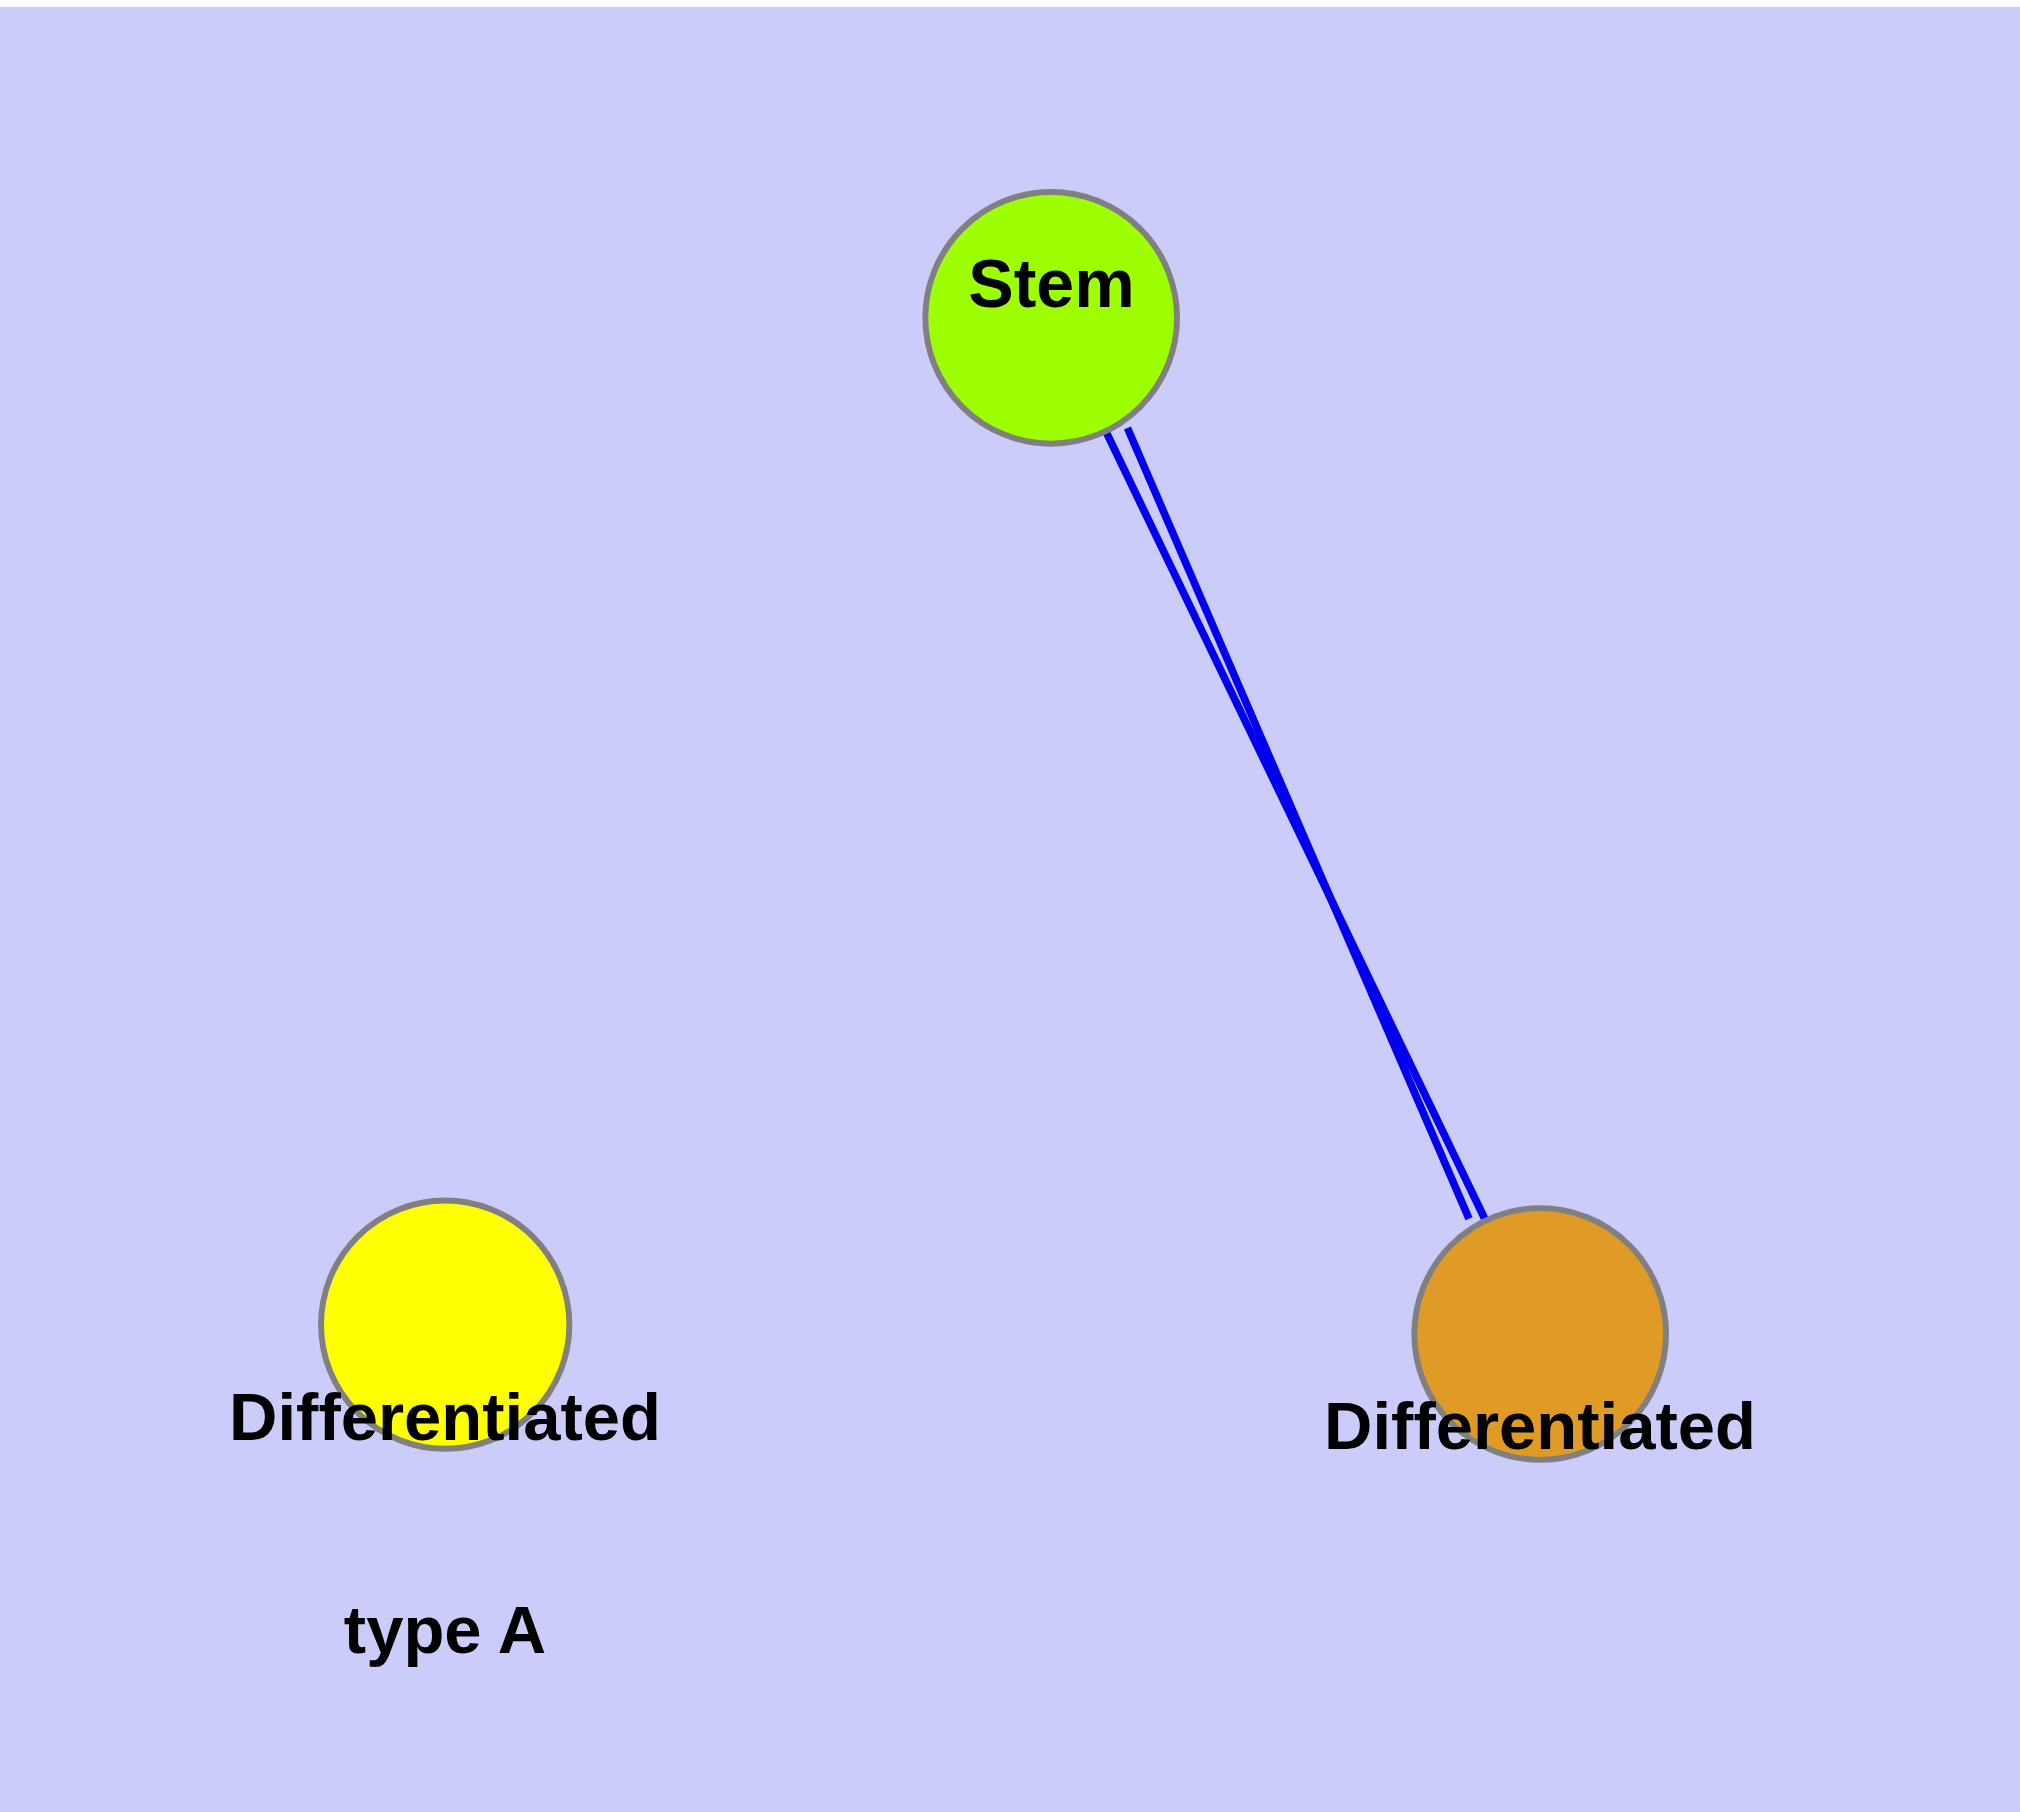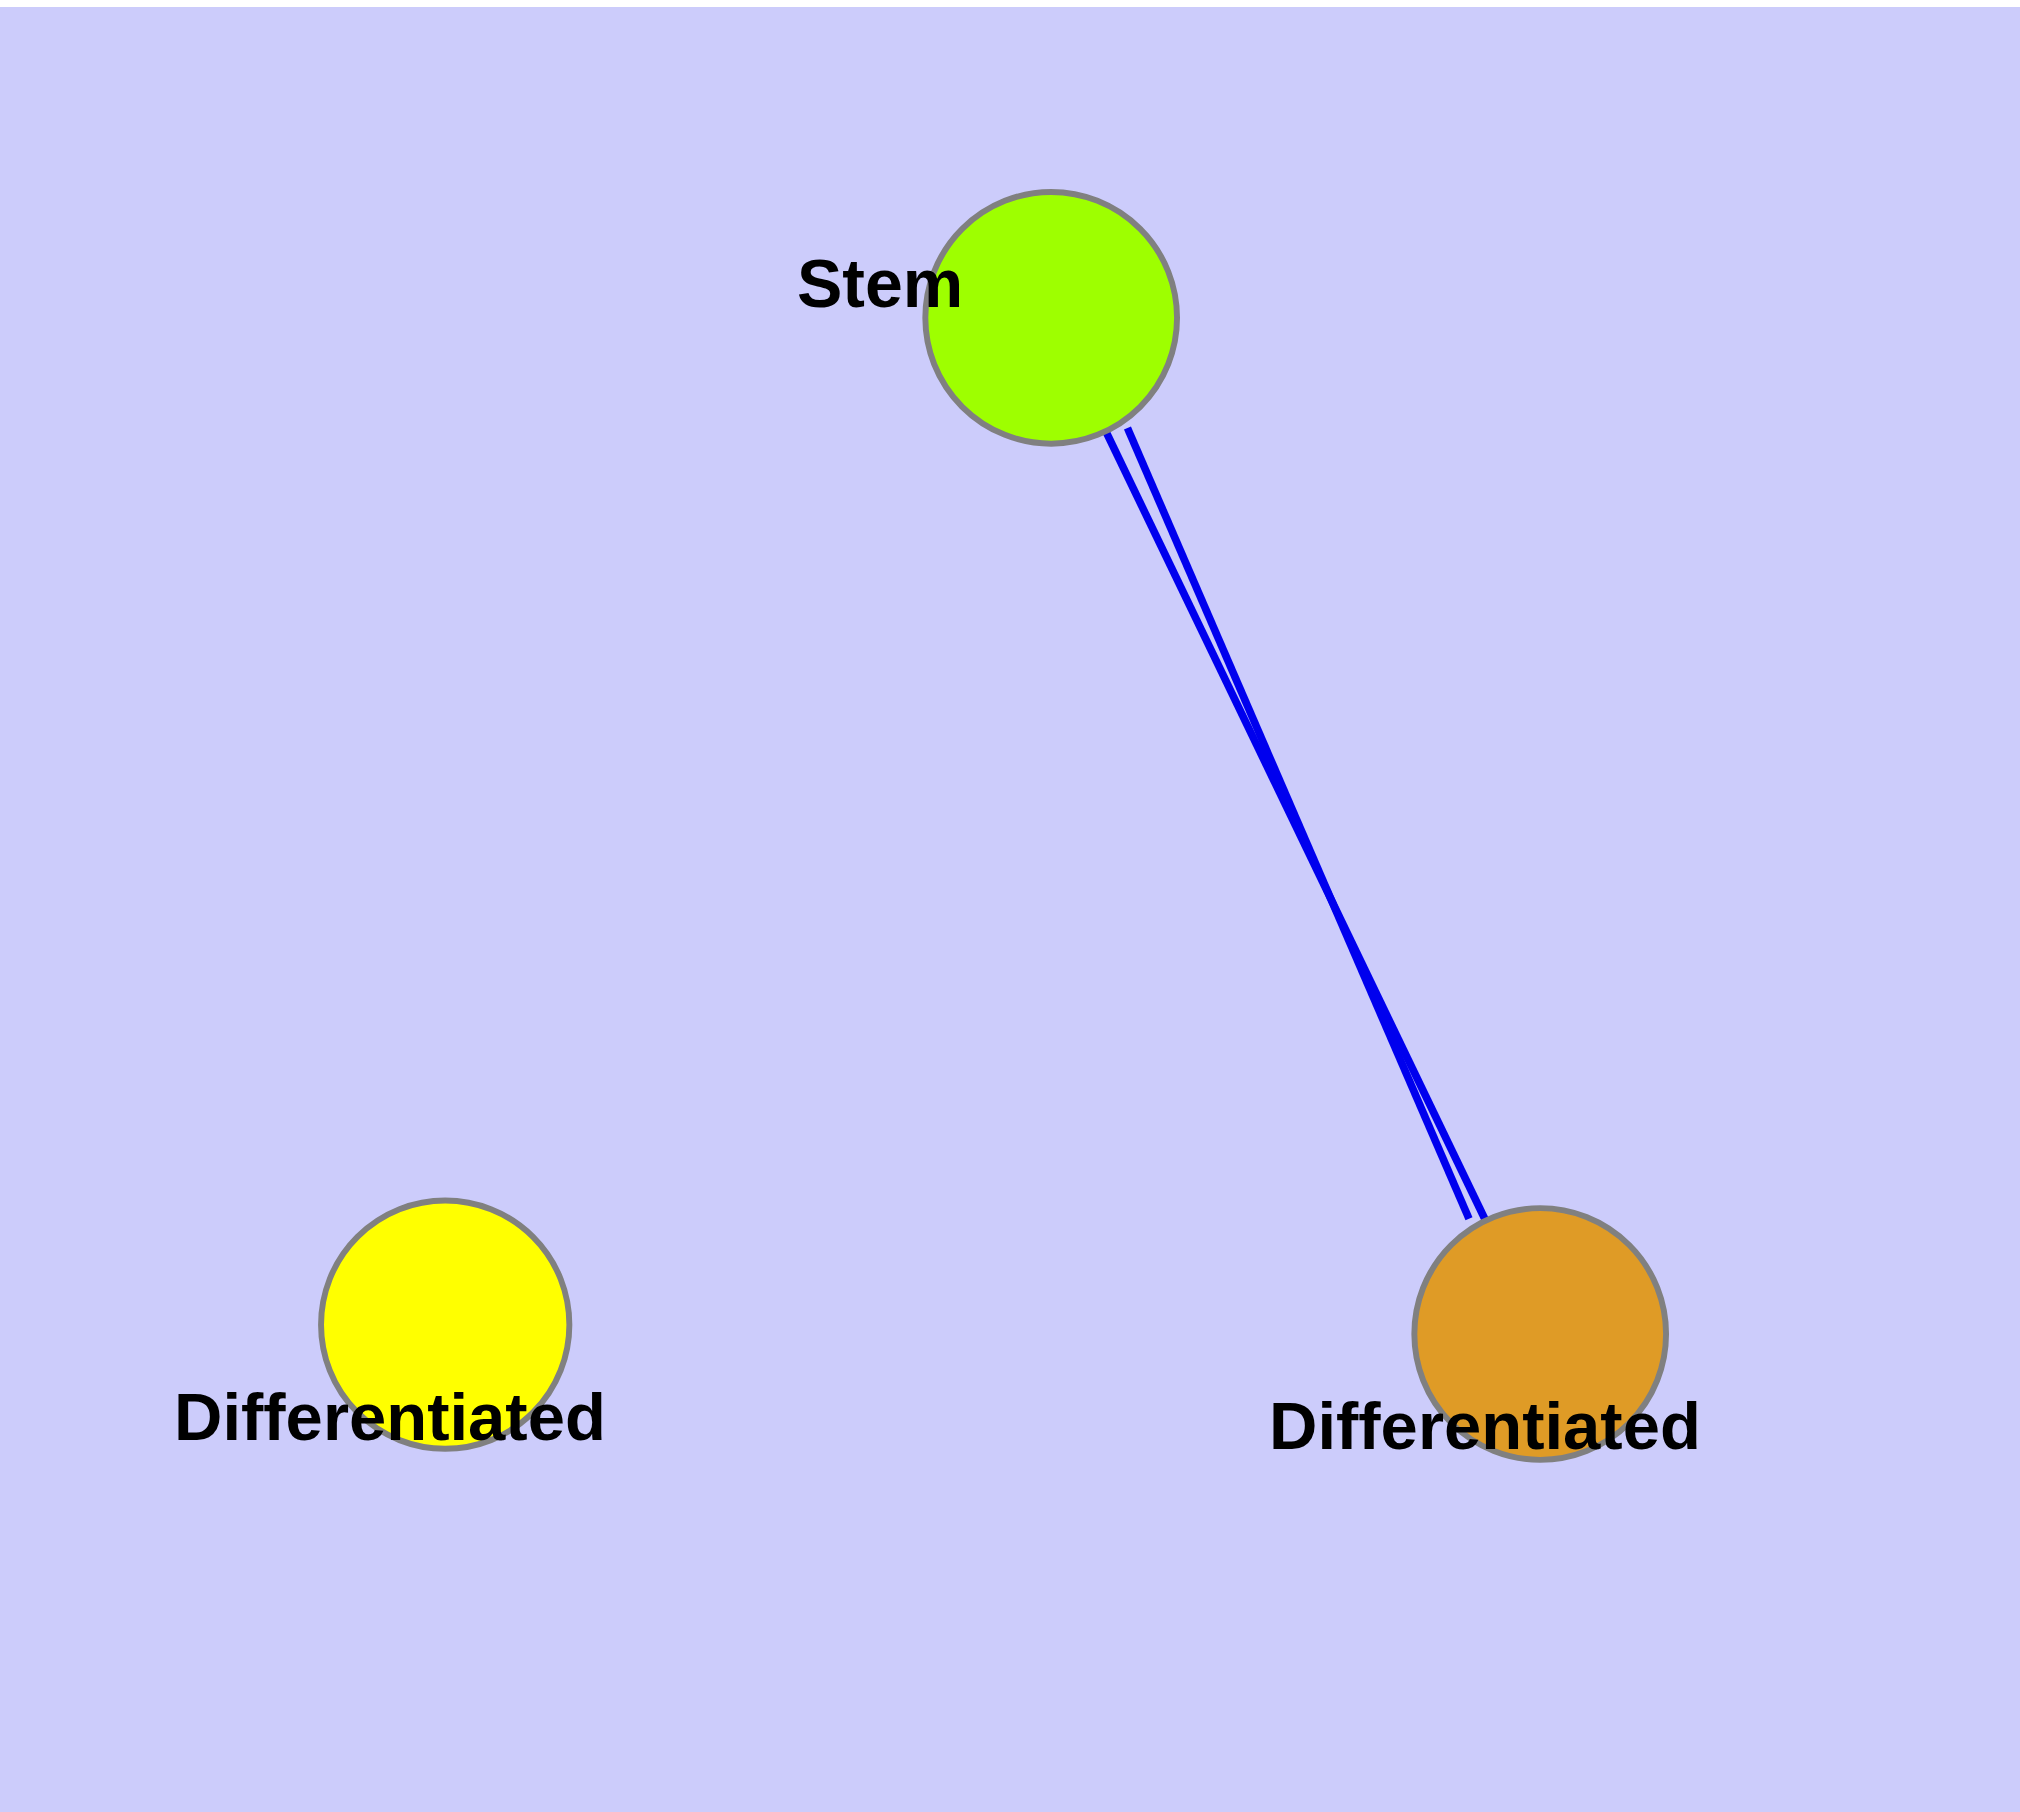--- a/index.html
+++ b/index.html
@@ -25,21 +25,21 @@
   }
   #graph-svg {
     position: absolute;
     left: 0;
     top: 0;
     width: 2021px;
     height: 1812px;
   }
   .node-label {
     position: absolute;
-    text-align: left;
+    text-align: center;
     color: #000000;
     font-weight: bold;
     line-height: 1.06;
     white-space: pre;
     pointer-events: none;
     font-family: "Liberation Sans", sans-serif;
   }
   #label-stem {
     font-size: 68px;
     left: 797px;
@@ -75,20 +75,21 @@
       <circle cx="1240" cy="375" r="148.5" fill="#9eff00" stroke="#808080" stroke-width="7"></circle>
       <circle cx="525" cy="1563" r="146.5" fill="#ffff00" stroke="#808080" stroke-width="7"></circle>
       <circle cx="1817" cy="1574" r="148.5" fill="#df9b26" stroke="#808080" stroke-width="7"></circle>
     </g>
   </svg>
 
   <div class="node-label" id="label-stem">Stem</div>
 
   <div class="node-label" id="label-type-a">
     <div>Differentiated</div>
+    <div>type A</div>
   </div>
 
   <div class="node-label" id="label-type-b">
     <div>Differentiated</div>
   </div>
 
 </div>
 
 
 </body></html>

